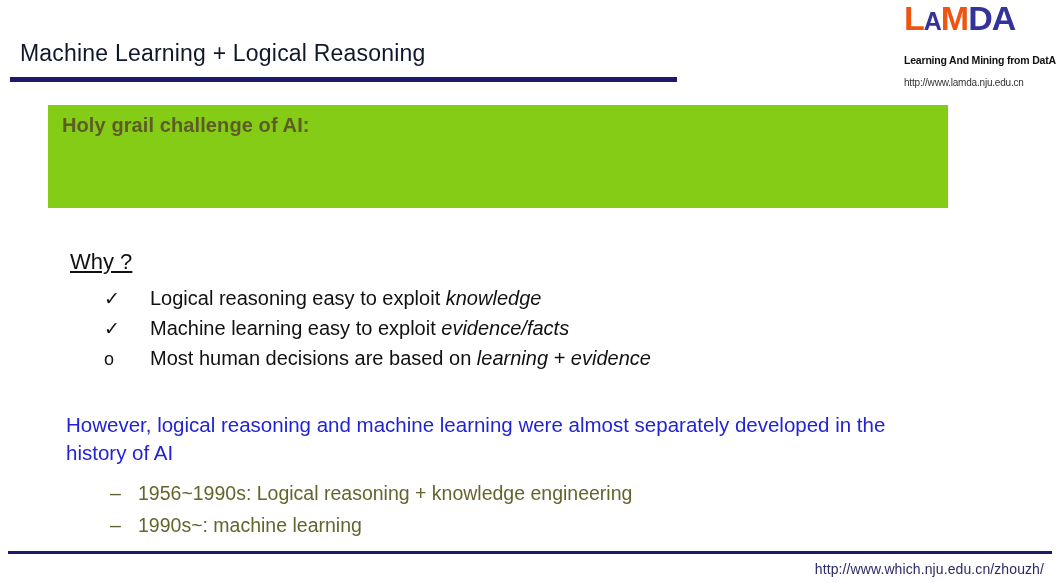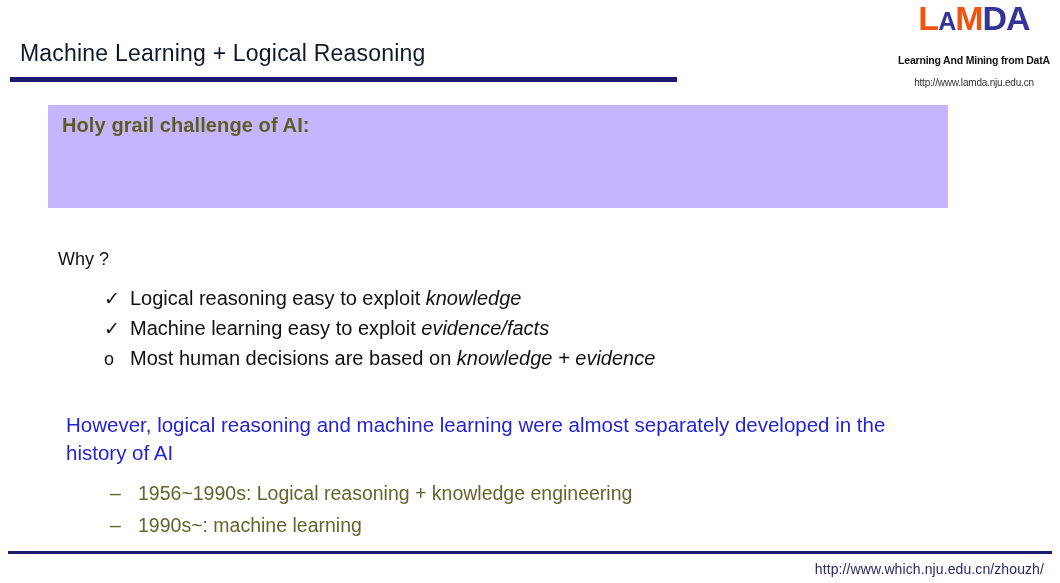--- a/index.html
+++ b/index.html
@@ -16,23 +16,23 @@
     width: 1060px;
     height: 583px;
     background: #ffffff;
     overflow: hidden;
   }
 
   
   .logo-block {
     position: absolute;
     top: 2px;
-    right: 10px;
+    right: 4px;
     width: 152px;
-    text-align: center;
+    text-align: left;
     line-height: 1;
   }
   .logo-word {
     font-family: "Liberation Sans", sans-serif;
     font-weight: bold;
     font-size: 34px;
     letter-spacing: -1px;
     line-height: 32px;
     white-space: nowrap;
   }
@@ -77,21 +77,21 @@
     background: #1c1a6e;
   }
 
   
   .highlight-box {
     position: absolute;
     left: 48px;
     top: 105px;
     width: 900px;
     height: 103px;
-    background: #c4b5fd;
+    background: #84cc16;
   }
   .hb-heading {
     position: absolute;
     left: 14px;
     top: 9px;
     font-size: 20px;
     font-weight: bold;
     color: #5e5c26;
     letter-spacing: 0.1px;
   }
@@ -101,24 +101,25 @@
     top: 45px;
     width: 835px;
     font-size: 19.5px;
     color: #66642c;
     line-height: 27px;
   }
 
   
   .why-label {
     position: absolute;
-    left: 58px;
+    left: 70px;
     top: 249px;
-    font-size: 18px;
-    color: #111111;
+    font-size: 22px;
+    color: #111111;
+    text-decoration: underline;
   }
   .why-list {
     position: absolute;
     left: 104px;
     top: 283px;
   }
   .why-item {
     display: flex;
     align-items: baseline;
     font-size: 20px;
@@ -130,20 +131,21 @@
     width: 26px;
     flex: 0 0 26px;
     font-size: 19px;
     color: #111111;
   }
   .why-bullet.circle {
     font-size: 18px;
   }
   .why-text {
     white-space: nowrap;
+    margin-left: 20px;
   }
   .why-text em {
     font-style: italic;
   }
 
   
   .blue-para {
     position: absolute;
     left: 66px;
     top: 411px;
@@ -218,21 +220,21 @@
       <span class="why-text"><span>Logical reasoning easy to exploit </span><em>knowledge</em></span>
     </div>
 
     <div class="why-item">
       <span class="why-bullet">✓</span>
       <span class="why-text"><span>Machine learning easy to exploit </span><em>evidence/facts</em></span>
     </div>
 
     <div class="why-item">
       <span class="why-bullet circle">o</span>
-      <span class="why-text"><span>Most human decisions are based on </span><em>knowledge + evidence</em></span>
+      <span class="why-text"><span>Most human decisions are based on </span><em>learning + evidence</em></span>
     </div>
 
   </div>
 
   <div class="blue-para">However,  logical reasoning and machine learning were almost separately developed in the history of AI</div>
 
   <div class="dash-list">
     <div class="dash-item">
       <span class="dash-bullet">–</span>
       <span>1956~1990s: Logical reasoning + knowledge engineering</span>

